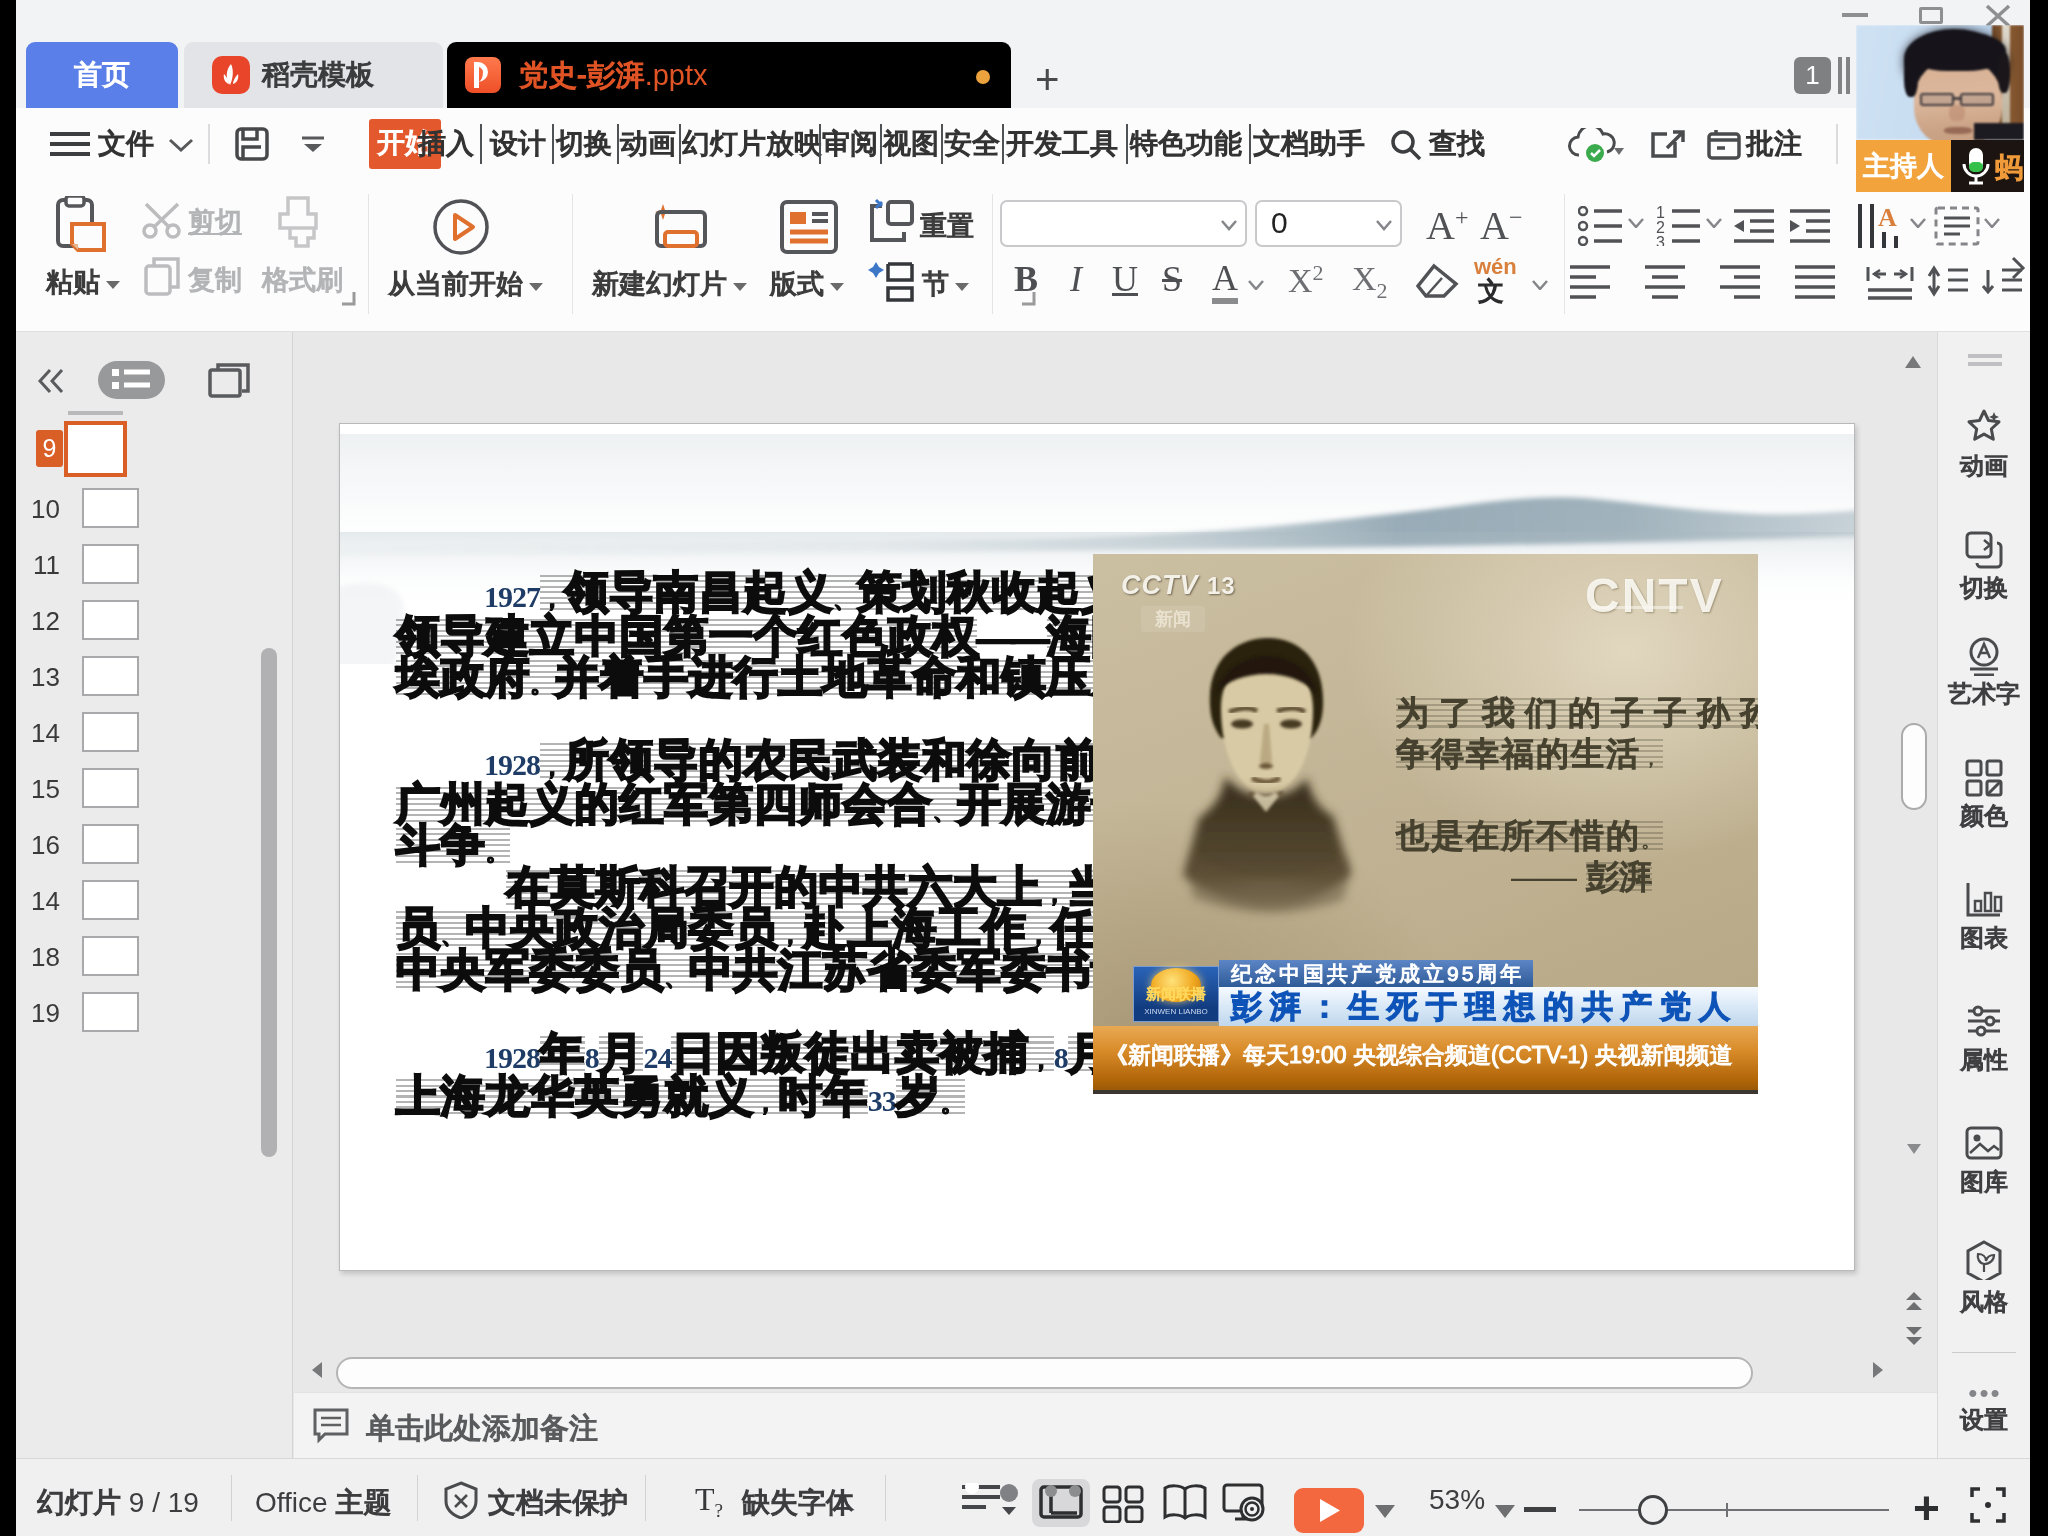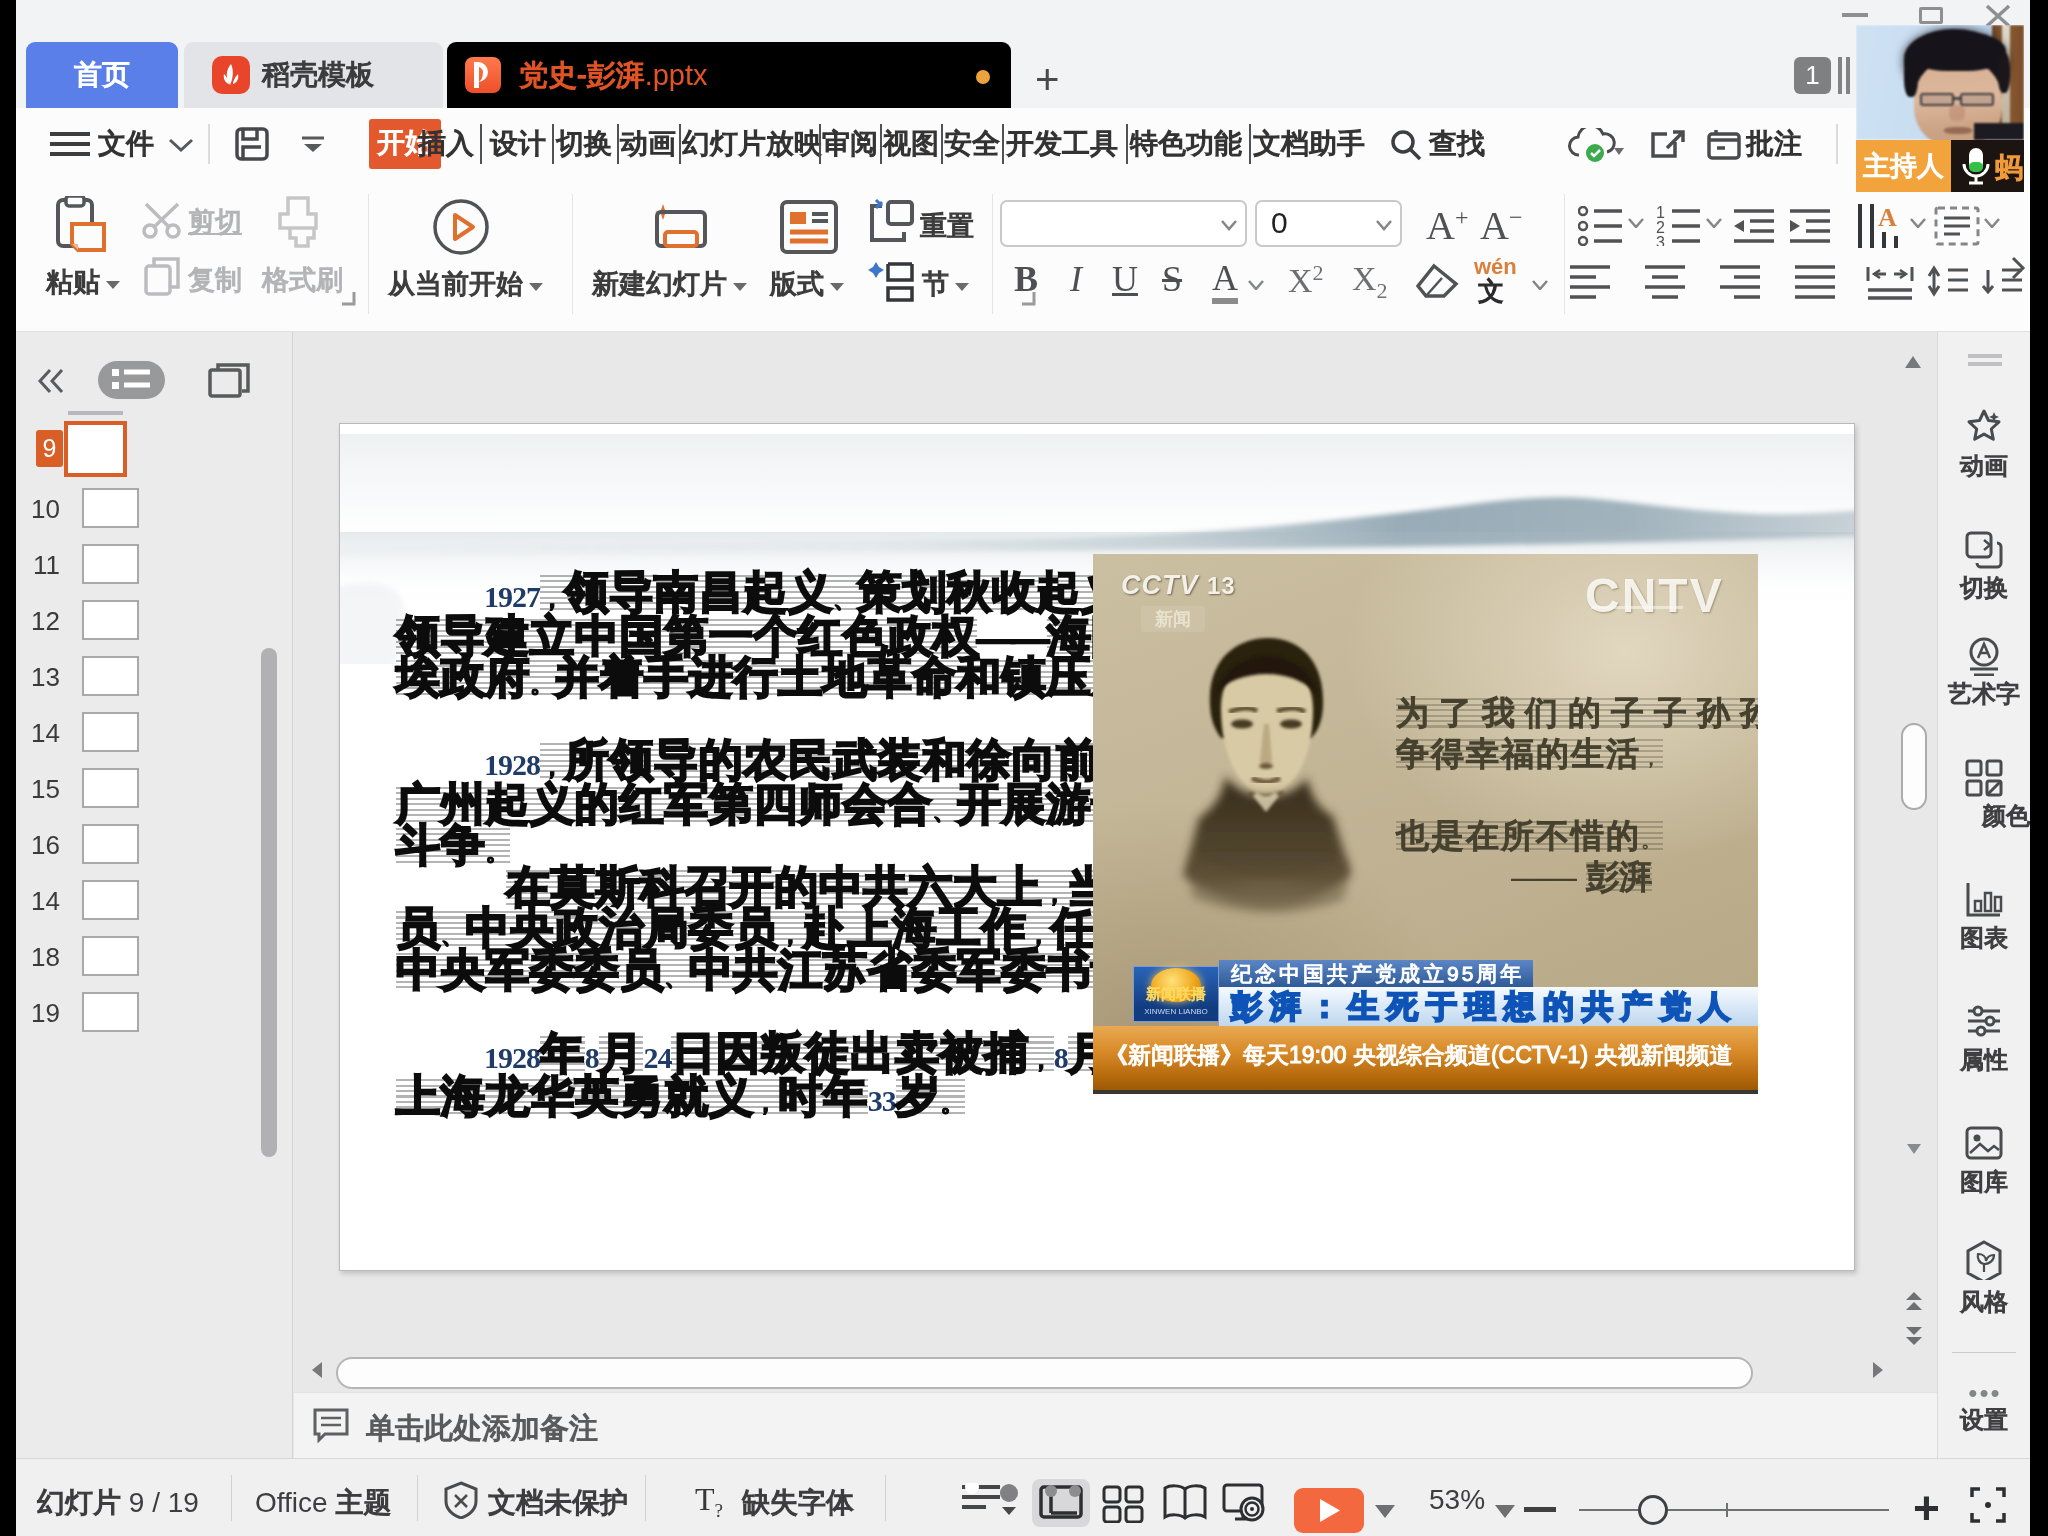--- a/index.html
+++ b/index.html
@@ -490,21 +490,21 @@
       <div class="cal" style="top:140px;"><span class="zh3" style="letter-spacing:10px;">为了我们的子子孙孙</span></div>
       <div class="cal" style="top:181px;"><span class="zh3">争得幸福的生活<span class="cp">，</span></span></div>
       <div class="cal" style="top:263px;"><span class="zh3">也是在所不惜的<span class="cp">。</span></span></div>
       <div class="cal" style="top:304px;left:418px;letter-spacing:0;">—— <span class="zh3">彭湃</span></div>
       <div class="abs" style="left:40px;top:412px;width:86px;height:56px;background:linear-gradient(180deg,#2a64b8,#123c80 75%);border:1px solid #7a9cd0;">
         <div class="abs" style="left:17px;top:1px;width:50px;height:34px;border-radius:50%;background:radial-gradient(circle at 42% 38%,#ffe27a,#f0a820 60%,#c87d10);box-shadow:0 0 9px rgba(255,215,110,0.8);"></div>
         <div class="abs" style="left:2px;top:18px;width:80px;font-size:15px;color:#ffd95e;text-align:center;"><span class="zh" style="-webkit-text-stroke-width:0.8px;">新闻联播</span></div>
         <div class="abs" style="left:3px;top:40px;width:78px;font-size:8px;color:#cdd9f0;text-align:center;letter-spacing:0;">XINWEN LIANBO</div>
       </div>
       <div class="abs" style="left:126px;top:406px;width:314px;height:27px;background:linear-gradient(180deg,#5b85c4,#2f5a98);color:#fff;font-size:21px;line-height:27px;padding-left:12px;"><span class="zh" style="-webkit-text-stroke-width:1px;letter-spacing:3px;">纪念中国共产党成立95周年·誓言</span></div>
-      <div class="abs" style="left:126px;top:433px;width:539px;height:39px;background:linear-gradient(180deg,#f6faff,#d4e5f5 60%,#c0d7ed);color:#0d53b8;font-size:31px;font-weight:bold;line-height:39px;padding-left:12px;"><span class="zh" style="-webkit-text-stroke-width:2.2px;letter-spacing:8px;">彭湃：生死于理想的共产党人</span></div>
+      <div class="abs" style="left:126px;top:433px;width:539px;height:39px;background:linear-gradient(180deg,#f6faff,#d4e5f5 60%,#c0d7ed);color:#0d53b8;font-size:31px;font-weight:normal;line-height:39px;padding-left:12px;"><span class="zh" style="-webkit-text-stroke-width:2.2px;letter-spacing:8px;">彭湃：生死于理想的共产党人</span></div>
       <div class="abs" style="left:0;top:472px;width:665px;height:64px;background:linear-gradient(180deg,#e8a954,#d88a28 40%,#b06508 85%,#9a5a08);color:#fff;font-size:23px;line-height:58px;">
         <span class="zh" style="-webkit-text-stroke-width:1.1px;margin-left:12px;">《新闻联播》每天19:00 央视综合频道(CCTV-1) 央视新闻频道(CCTV-13)</span>
       </div>
       <div class="abs" style="left:0;top:536px;width:665px;height:4px;background:#3c3631;"></div>
     </div>
   </div>
   <div id="rpanel">
     <svg class="abs" style="left:30px;top:22px" width="34" height="14">
       <path d="M0 2 h34 M0 10 h34" stroke="#c0c0c2" stroke-width="4"></path>
     </svg>
@@ -525,21 +525,21 @@
       <path d="M6 33 h28 M10 39 h20" stroke="#4a4b4d" stroke-width="3"></path>
     </svg>
     <div class="ritem" style="top:346px;"><span class="zh">艺术字</span></div>
     <svg class="ricon" style="top:426px" width="40" height="40">
       <rect x="3" y="3" width="14" height="14" rx="2" fill="none" stroke="#4a4b4d" stroke-width="3"></rect>
       <rect x="23" y="3" width="14" height="14" rx="2" fill="none" stroke="#4a4b4d" stroke-width="3"></rect>
       <rect x="3" y="23" width="14" height="14" rx="2" fill="none" stroke="#4a4b4d" stroke-width="3"></rect>
       <rect x="23" y="23" width="14" height="14" rx="2" fill="none" stroke="#4a4b4d" stroke-width="3"></rect>
       <path d="M23 37 L37 23" stroke="#4a4b4d" stroke-width="3"></path>
     </svg>
-    <div class="ritem" style="top:468px;text-align:right;"><span class="zh">颜色</span></div>
+    <div class="ritem" style="top:468px;"><span class="zh">颜色</span></div>
     <svg class="ricon" style="top:547px" width="40" height="40">
       <path d="M4 4 v32 h32" fill="none" stroke="#4a4b4d" stroke-width="3"></path>
       <rect x="11" y="22" width="6" height="10" fill="none" stroke="#4a4b4d" stroke-width="2.5"></rect>
       <rect x="21" y="14" width="6" height="18" fill="none" stroke="#4a4b4d" stroke-width="2.5"></rect>
       <rect x="31" y="18" width="6" height="14" fill="none" stroke="#4a4b4d" stroke-width="2.5"></rect>
     </svg>
     <div class="ritem" style="top:590px;"><span class="zh">图表</span></div>
     <svg class="ricon" style="top:669px" width="40" height="40">
       <path d="M4 10 h32 M4 20 h32 M4 30 h32" stroke="#4a4b4d" stroke-width="3"></path>
       <circle cx="14" cy="10" r="4" fill="#f1f1f2" stroke="#4a4b4d" stroke-width="3"></circle>

